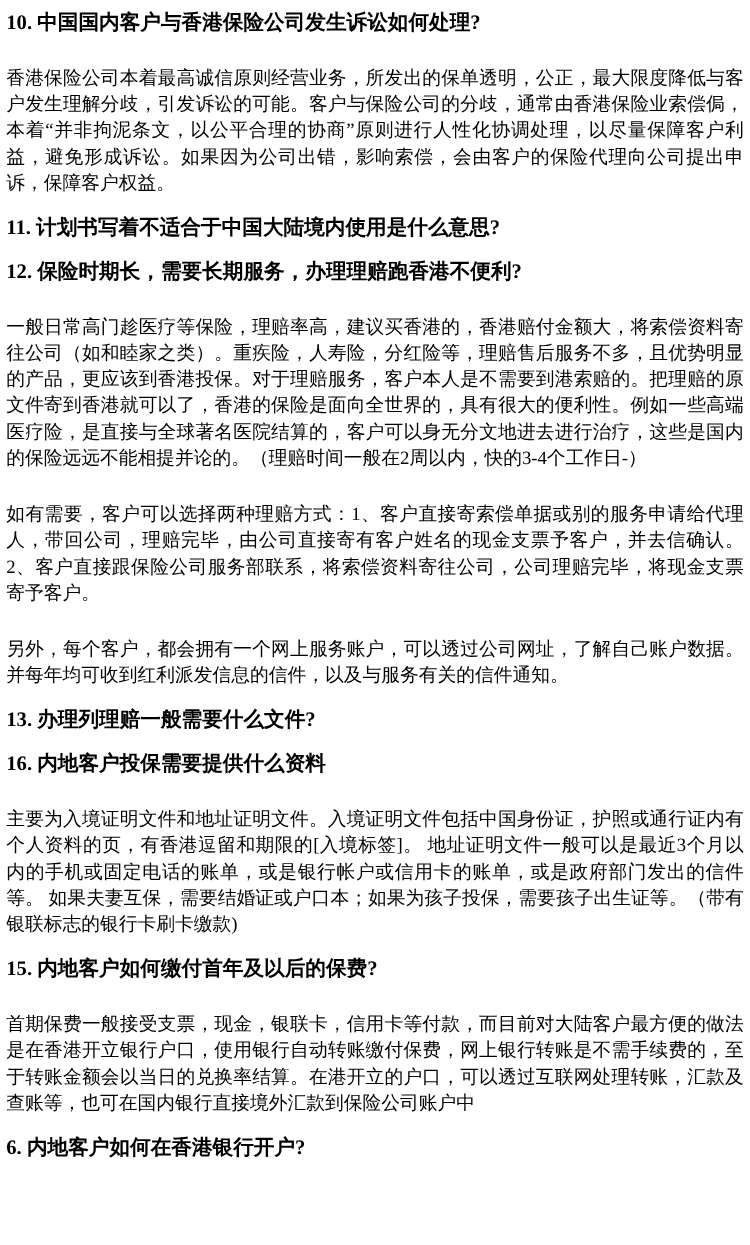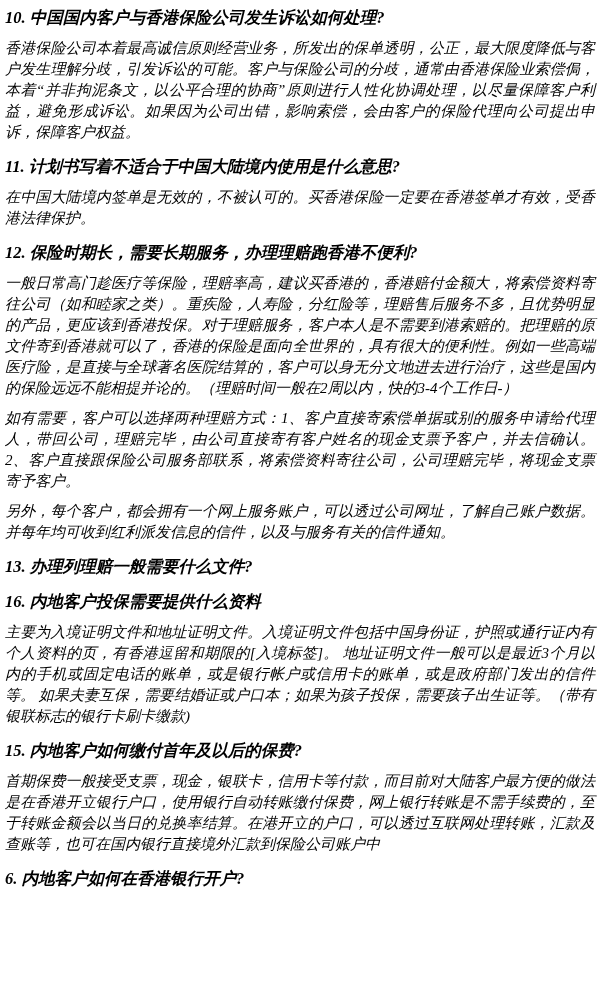--- a/index.html
+++ b/index.html
@@ -12,51 +12,50 @@
     font-family: "Liberation Serif", "DejaVu Serif", serif;
     color: #000000;
   }
   .page {
     box-sizing: border-box;
     width: 600px;
     min-height: 996px;
     padding: 7px 5px 12px 5px;
     background: #ffffff;
   }
-  .faq-section { margin: 0; font-style: italic; }
+  .faq-section { margin: 0; }
   .question-heading {
     font-size: 16.5px;
     font-weight: 700;
     line-height: 22px;
     margin: 13px 0 0 0;
     text-align: left;
   }
   .faq-section:first-child .question-heading { margin-top: 0; }
   .answer-paragraph {
     font-size: 15px;
     line-height: 21px;
-    margin: 9px 0 0 0;
+    margin: 24px 0 0 0;
     text-align: justify;
     text-justify: inter-ideograph;
     word-break: break-all;
   }
 </style>
 </head>
 <body>
 
 <div class="page">
 
   <section class="faq-section">
     <h2 class="question-heading">10. 中国国内客户与香港保险公司发生诉讼如何处理?</h2>
     <p class="answer-paragraph">香港保险公司本着最高诚信原则经营业务，所发出的保单透明，公正，最大限度降低与客户发生理解分歧，引发诉讼的可能。客户与保险公司的分歧，通常由香港保险业索偿侷，本着“并非拘泥条文，以公平合理的协商”原则进行人性化协调处理，以尽量保障客户利益，避免形成诉讼。如果因为公司出错，影响索偿，会由客户的保险代理向公司提出申诉，保障客户权益。</p>
   </section>
 
   <section class="faq-section">
     <h2 class="question-heading">11. 计划书写着不适合于中国大陆境内使用是什么意思?</h2>
-    <p class="answer-paragraph">在中国大陆境内签单是无效的，不被认可的。买香港保险一定要在香港签单才有效，受香港法律保护。</p>
   </section>
 
   <section class="faq-section">
     <h2 class="question-heading">12. 保险时期长，需要长期服务，办理理赔跑香港不便利?</h2>
     <p class="answer-paragraph">一般日常高门趁医疗等保险，理赔率高，建议买香港的，香港赔付金额大，将索偿资料寄往公司（如和睦家之类）。重疾险，人寿险，分红险等，理赔售后服务不多，且优势明显的产品，更应该到香港投保。对于理赔服务，客户本人是不需要到港索赔的。把理赔的原文件寄到香港就可以了，香港的保险是面向全世界的，具有很大的便利性。例如一些高端医疗险，是直接与全球著名医院结算的，客户可以身无分文地进去进行治疗，这些是国内的保险远远不能相提并论的。（理赔时间一般在2周以内，快的3-4个工作日-）</p>
     <p class="answer-paragraph">如有需要，客户可以选择两种理赔方式：1、客户直接寄索偿单据或别的服务申请给代理人，带回公司，理赔完毕，由公司直接寄有客户姓名的现金支票予客户，并去信确认。2、客户直接跟保险公司服务部联系，将索偿资料寄往公司，公司理赔完毕，将现金支票寄予客户。</p>
     <p class="answer-paragraph">另外，每个客户，都会拥有一个网上服务账户，可以透过公司网址，了解自己账户数据。并每年均可收到红利派发信息的信件，以及与服务有关的信件通知。</p>
   </section>
 
   <section class="faq-section">

